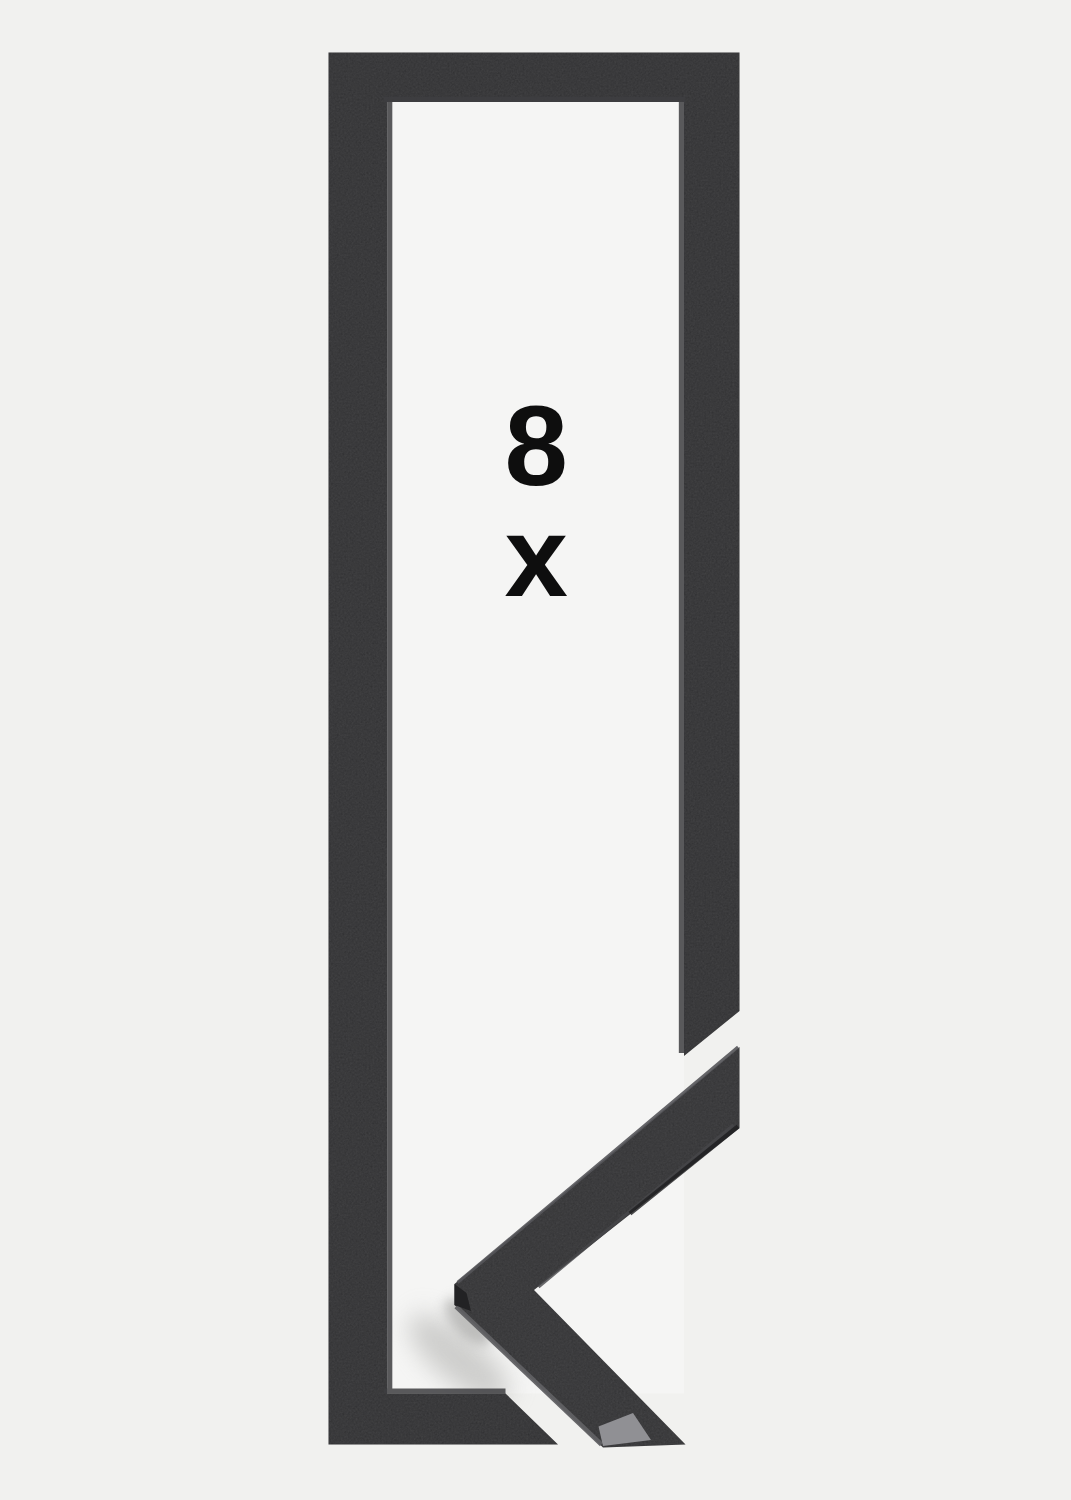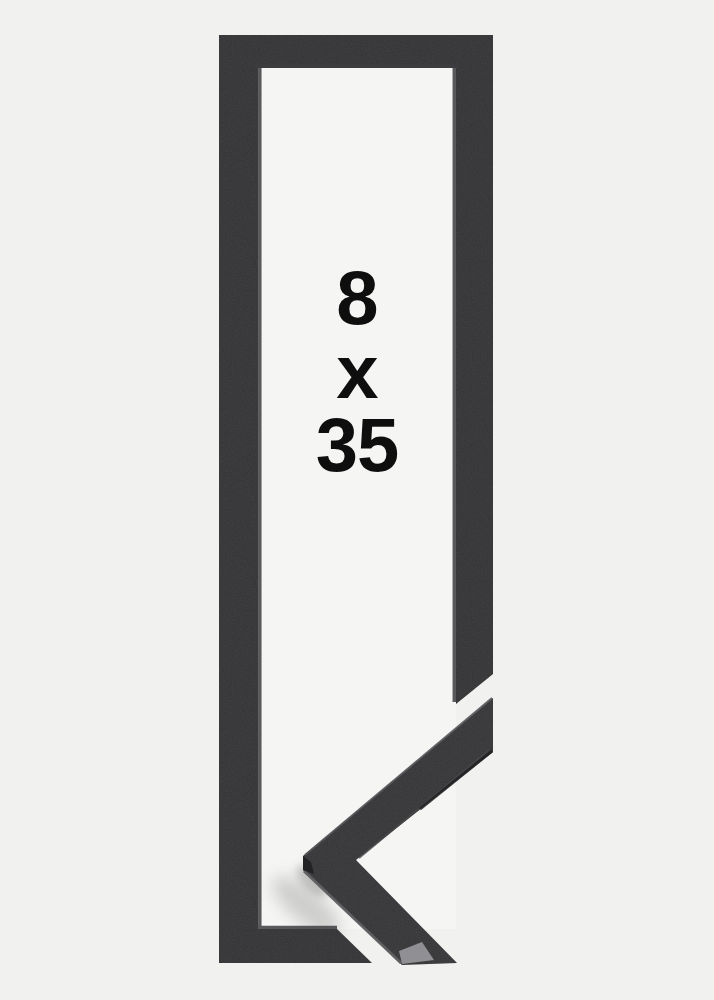--- a/index.html
+++ b/index.html
@@ -86,16 +86,15 @@
     <line x1="304" y1="871" x2="401" y2="963" stroke="#606063" stroke-width="3" opacity="0.95"></line>
     <line x1="359" y1="858" x2="489" y2="750" stroke="#47474a" stroke-width="2" opacity="0.8"></line>
     <line x1="492" y1="751" x2="420" y2="809" stroke="#1f1f21" stroke-width="3" opacity="0.8"></line>
     <polygon points="402,964 434,960 422,942 399,951" fill="#909094"></polygon>
     <polygon points="303,856 311,862 314,874 303,870" fill="#222224"></polygon>
   </svg>
 
   <div class="size-label">
     <span>8</span>
     <span>x</span>
-    <span>35</span>
   </div>
 
 </div>
 
 </body></html>

